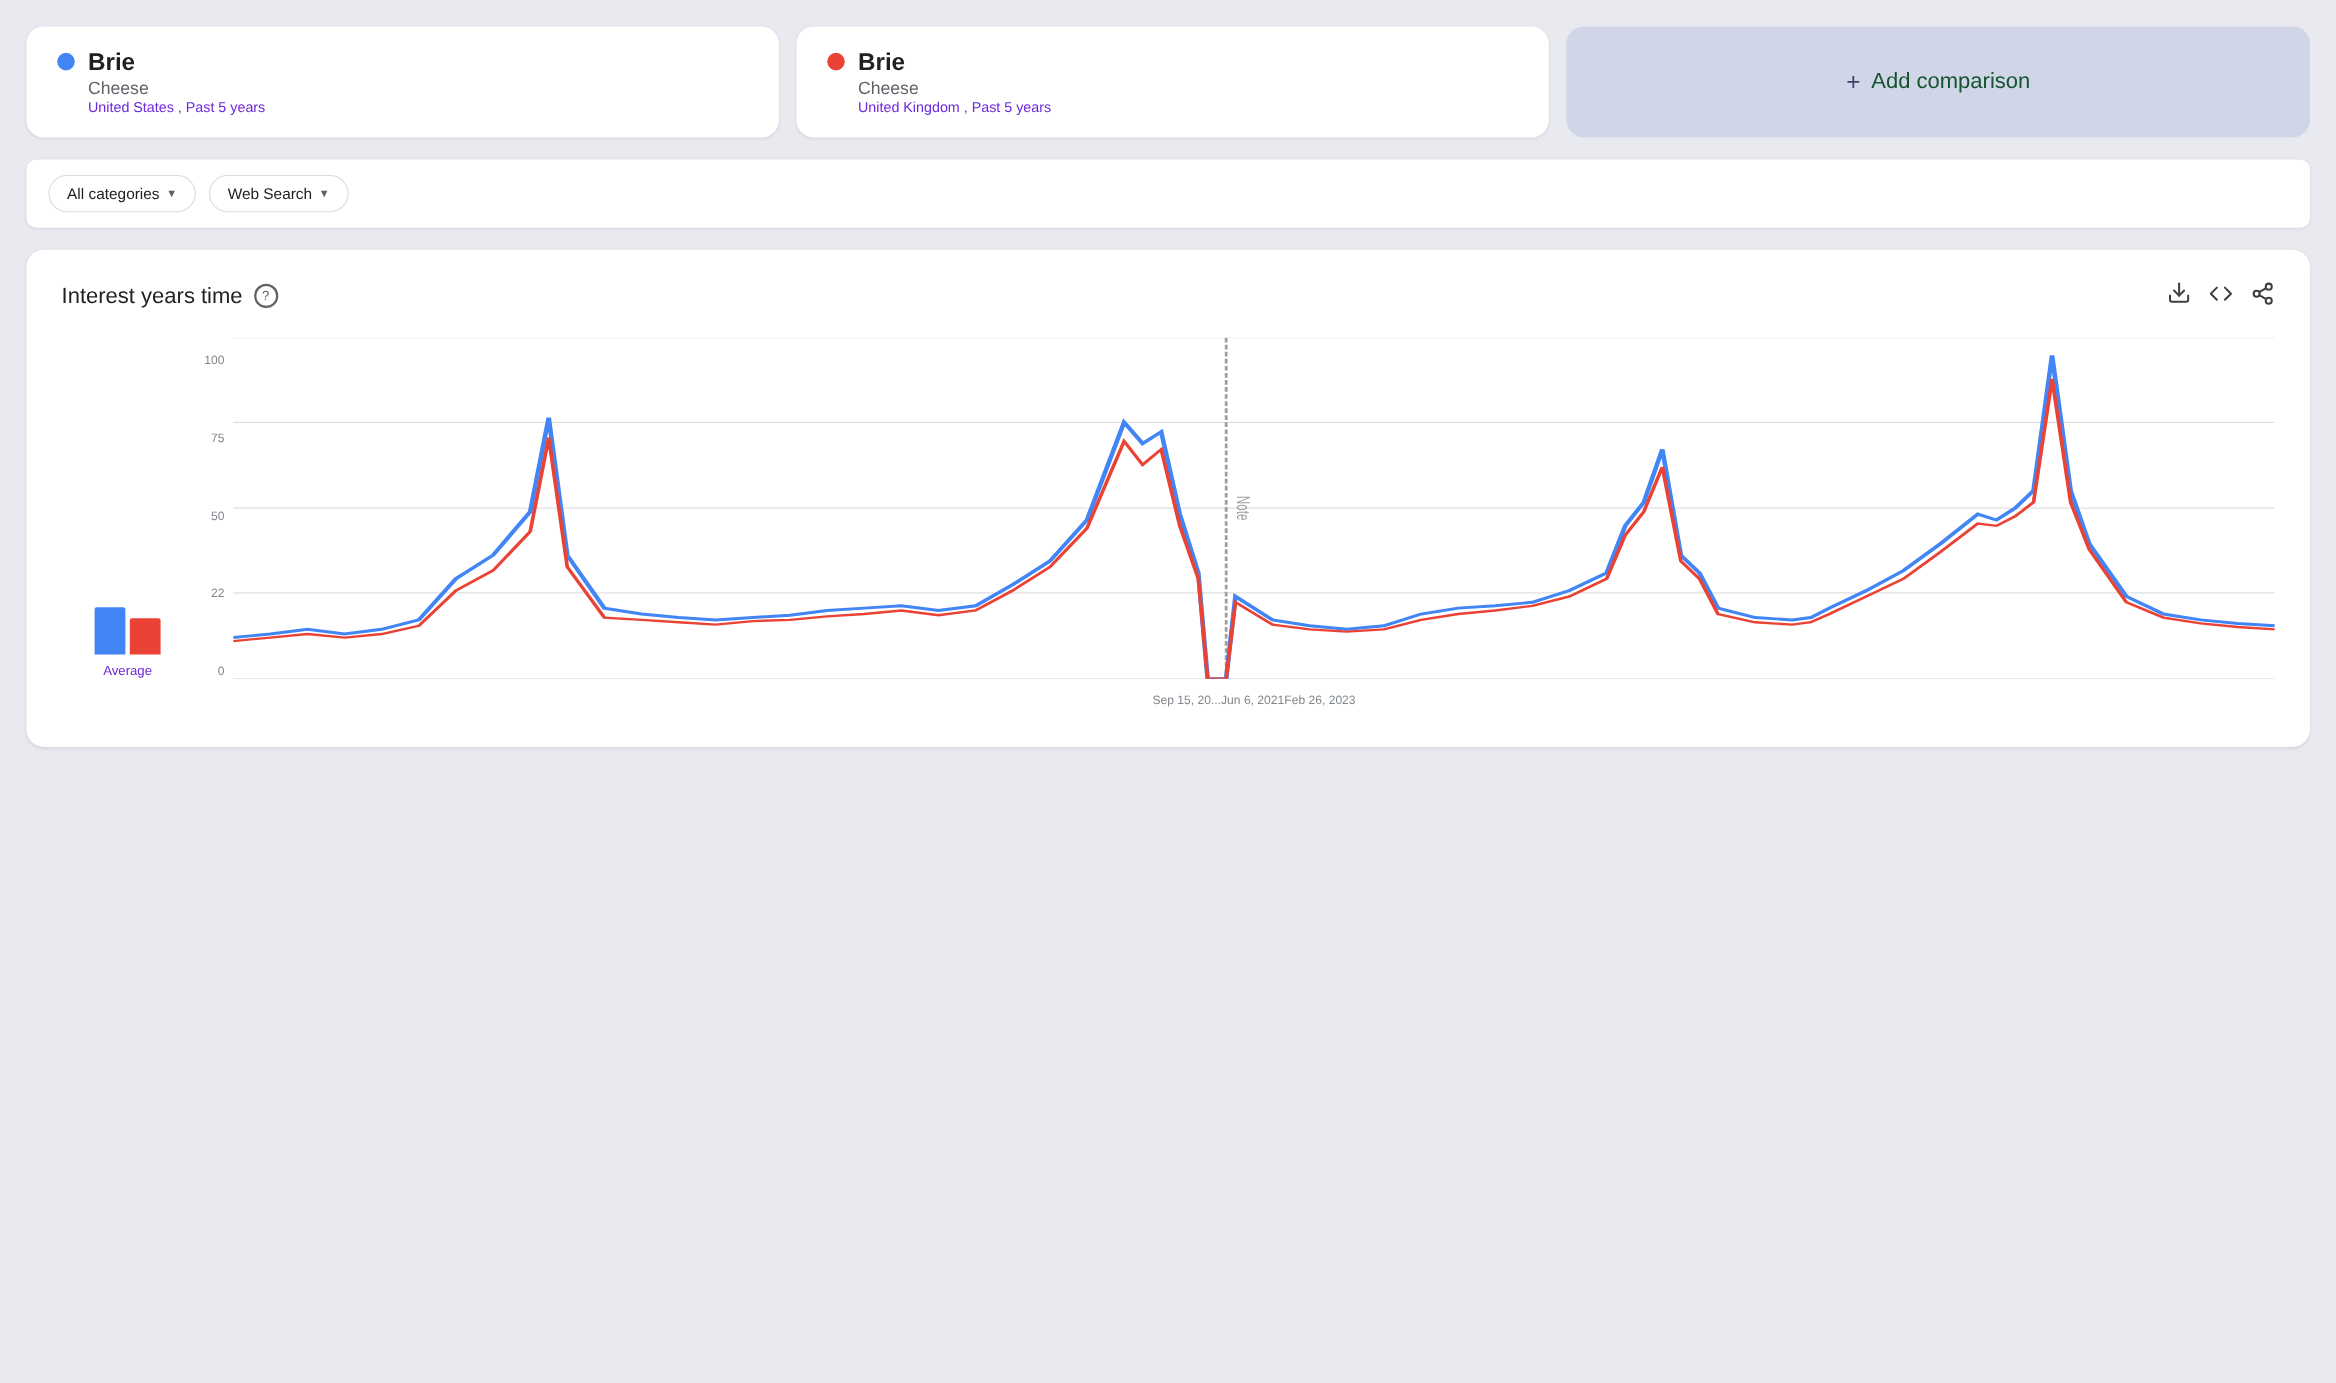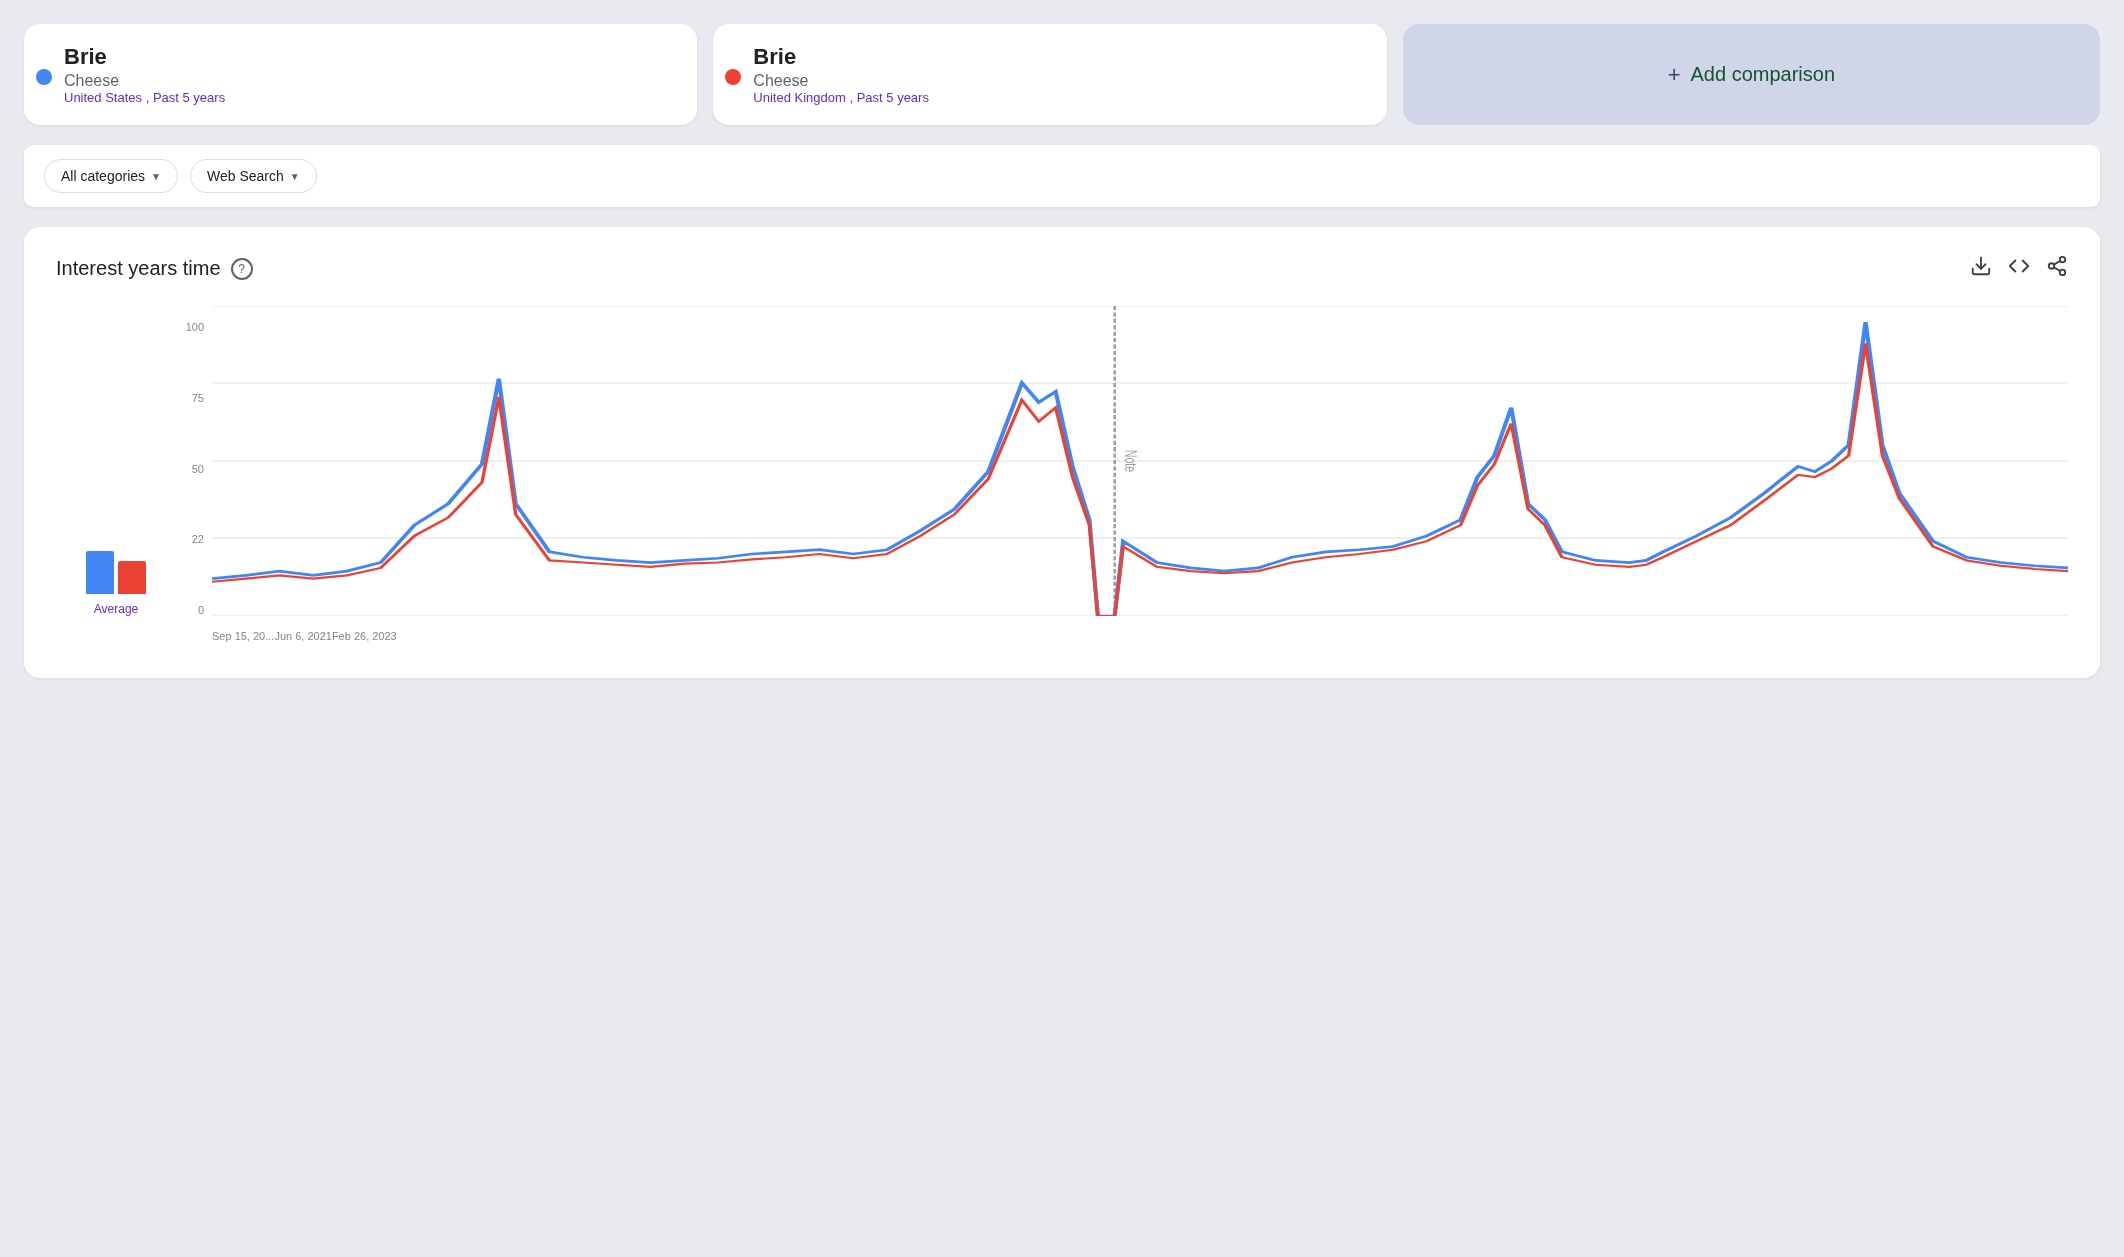--- a/index.html
+++ b/index.html
@@ -12,24 +12,24 @@
 
     .top-section {
       display: flex;
       gap: 16px;
       margin-bottom: 20px;
     }
 
     .search-card {
       background: #fff;
       border-radius: 16px;
-      padding: 20px 12px;
+      padding: 20px 28px;
       flex: 1;
       display: flex;
-      align-items: center;
+      align-items: flex-start;
       gap: 12px;
       box-shadow: 0 1px 3px rgba(0,0,0,0.08);
     }
 
     .dot {
       width: 16px;
       height: 16px;
       border-radius: 50%;
       margin-top: 4px;
       flex-shrink: 0;
@@ -223,21 +223,21 @@
       padding-right: 8px;
       margin-top: 15px;
     }
 
     .x-axis-labels {
       position: absolute;
       bottom: 0;
       left: 36px;
       right: 0;
       display: flex;
-      justify-content: flex-start;
+      justify-content: center;
       height: 20px;
       align-items: center;
     }
 
     .x-label {
       font-size: 11px;
       color: #80868b;
     }
   </style>
 </head>

